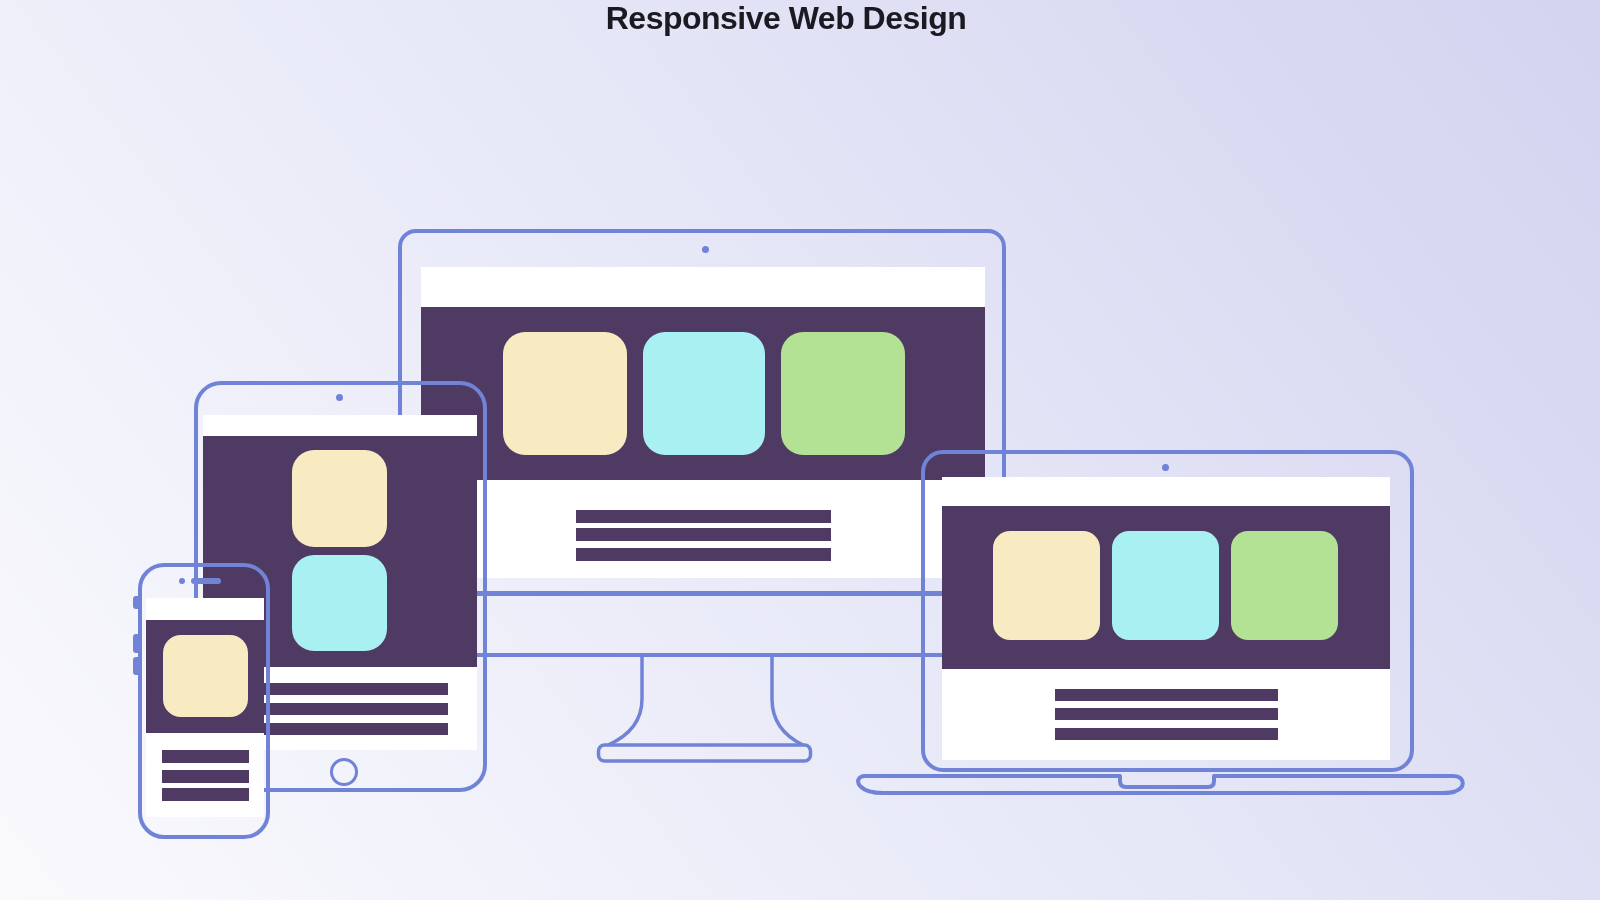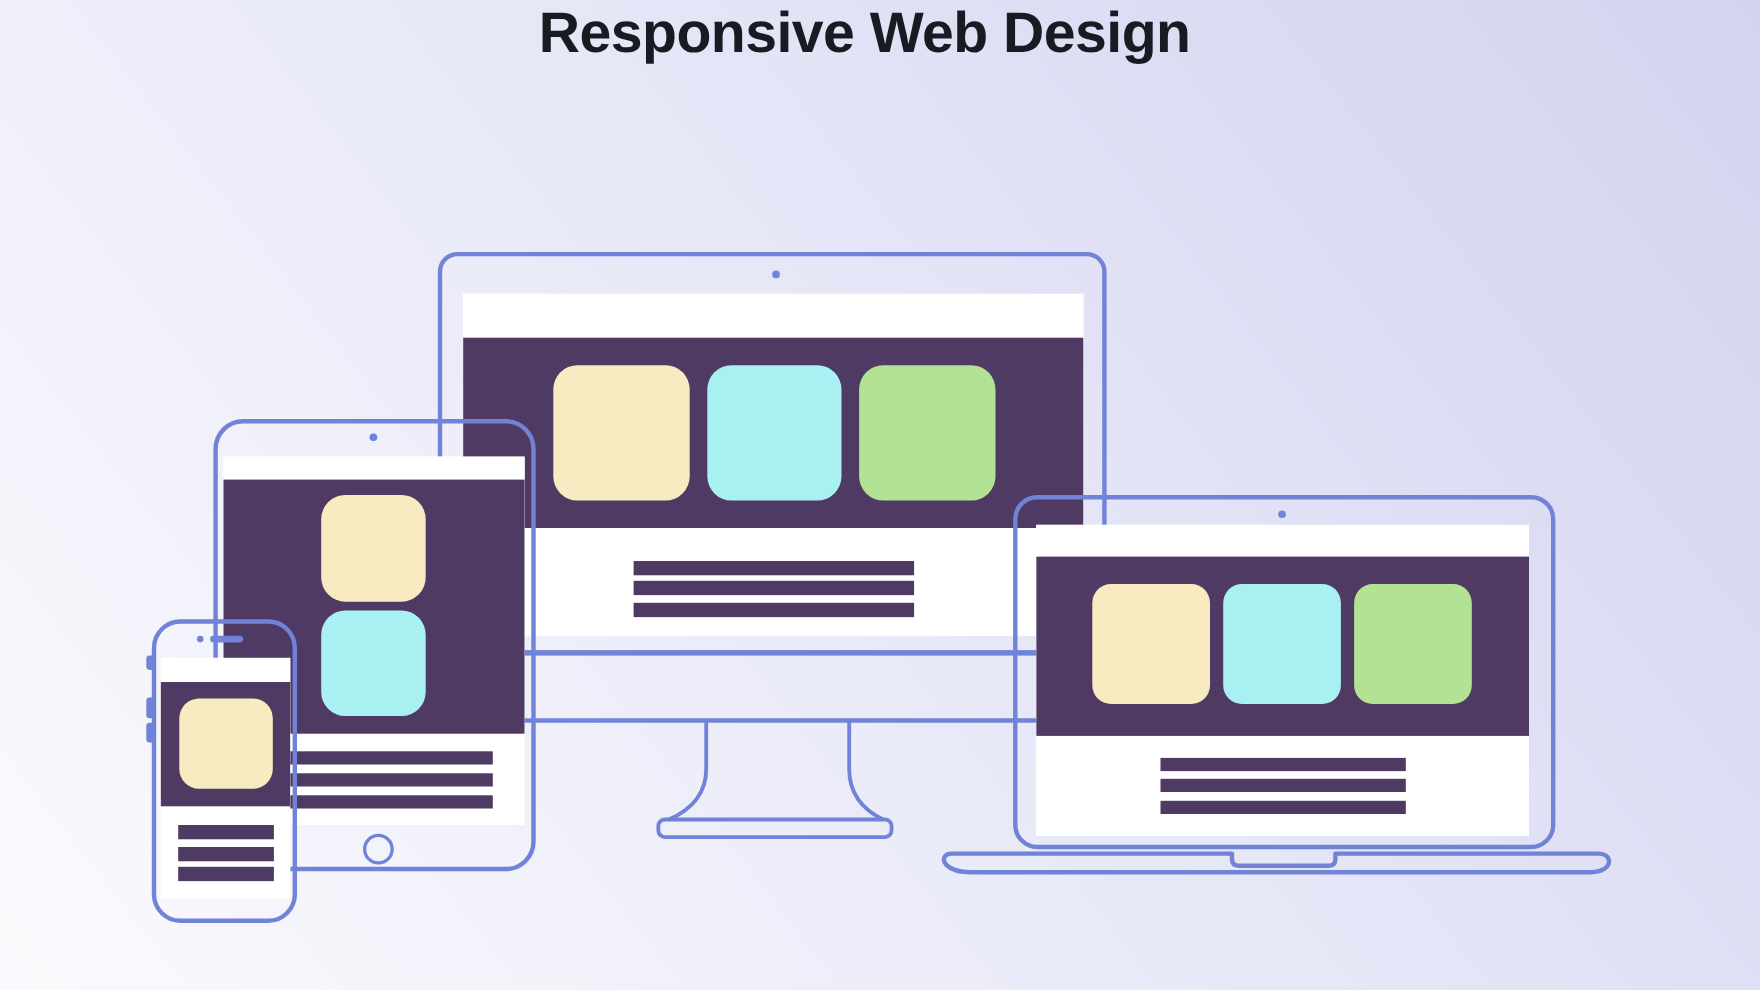--- a/index.html
+++ b/index.html
@@ -7,21 +7,21 @@
     position:relative;
     width:1600px;height:900px;
     overflow:hidden;
     background:linear-gradient(52deg, var(--background-start) 0%, #e9eaf8 45%, var(--background-end) 100%);
     font-family:"Liberation Sans", sans-serif;
   }
   .title{
     position:absolute;
     left:0; top:78; width:1572px;
     text-align:center;
-    font-size:52px;
+    font-size:32px;
     font-weight:bold;
     letter-spacing:-0.5px;
     color:var(--title-color);
   }
   .abs{position:absolute;}
   .frame{
     position:absolute;
     border:4.5px solid var(--outline-blue);
     background:transparent;
   }

